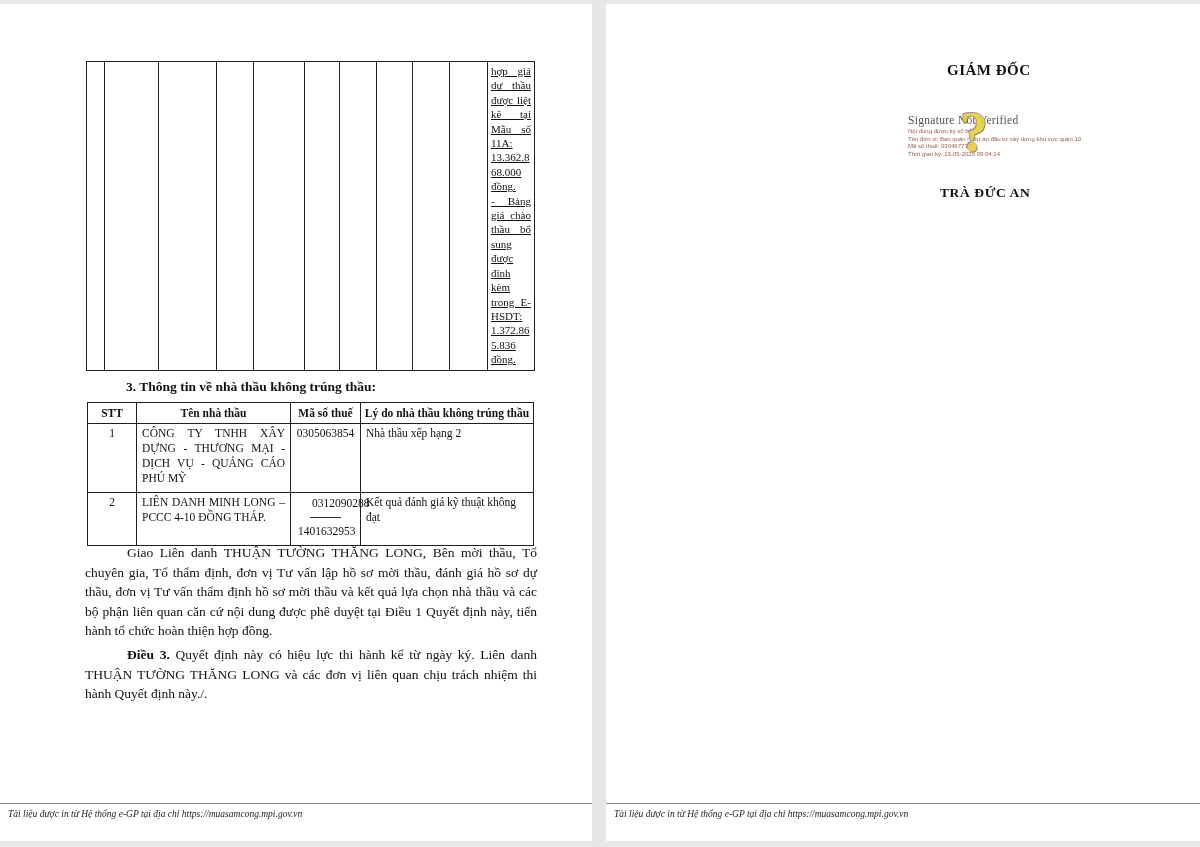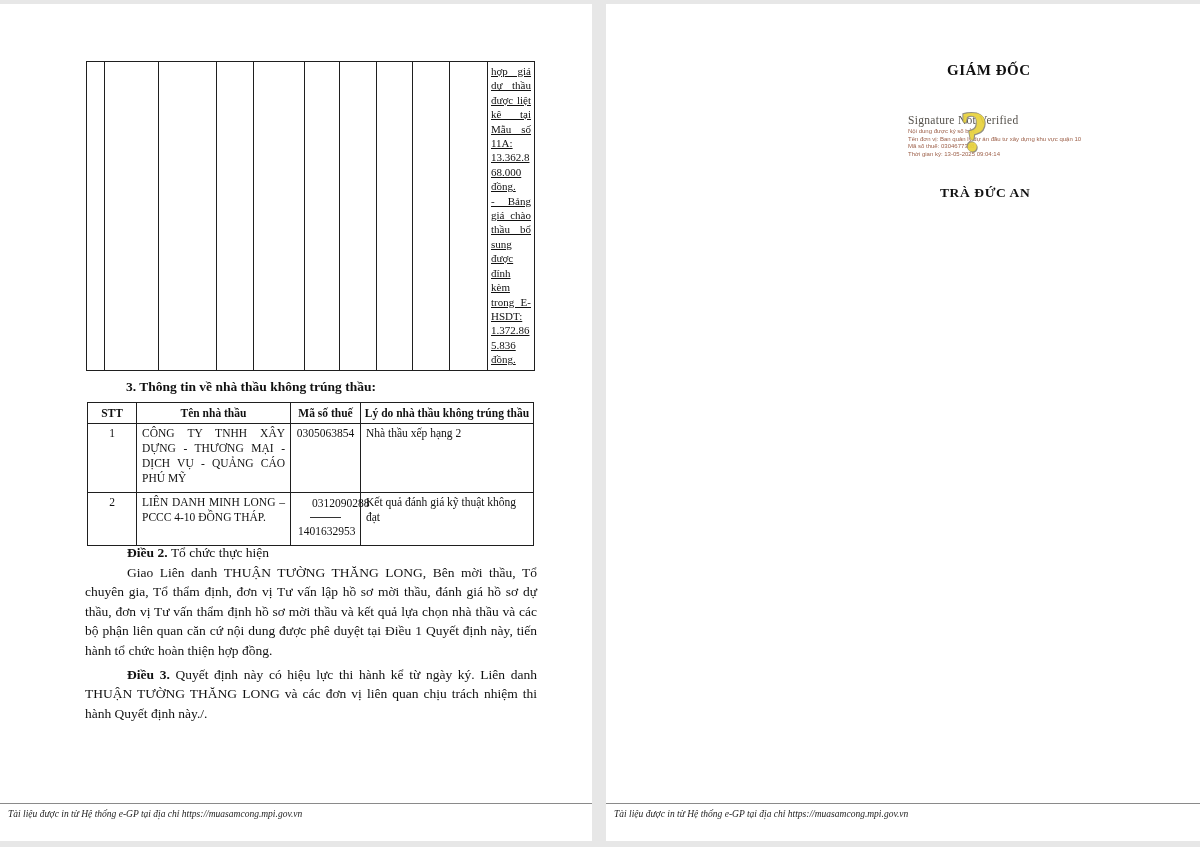--- a/index.html
+++ b/index.html
@@ -175,21 +175,20 @@
       <td class="cell-center">
         <div class="taxid-top">0312090288</div>
         <div class="taxid-bottom">1401632953</div>
       </td>
       <td>Kết quả đánh giá kỹ thuật không đạt</td>
     </tr>
   </tbody>
     </table>
 
   <div class="articles">
-    <p><b>Điều 2.</b>&nbsp;<span>Tổ chức thực hiện</span></p>
     <p class="just">Giao Liên danh THUẬN TƯỜNG THĂNG LONG, Bên mời thầu, Tổ chuyên gia, Tổ thẩm định, đơn vị Tư vấn lập hồ sơ mời thầu, đánh giá hồ sơ dự thầu, đơn vị Tư vấn thẩm định hồ sơ mời thầu và kết quả lựa chọn nhà thầu và các bộ phận liên quan căn cứ nội dung được phê duyệt tại Điều 1 Quyết định này, tiến hành tổ chức hoàn thiện hợp đồng.</p>
     <p class="just dieu3"><b>Điều 3.</b>&nbsp;<span>Quyết định này có hiệu lực thi hành kể từ ngày ký. Liên danh THUẬN TƯỜNG THĂNG LONG và các đơn vị liên quan chịu trách nhiệm thi hành Quyết định này./.</span></p>
   </div>
 
   <div class="page-footer">Tài liệu được in từ Hệ thống e-GP tại địa chỉ https://muasamcong.mpi.gov.vn</div>
 </div>
 
 <div class="page page-right">
 
 

